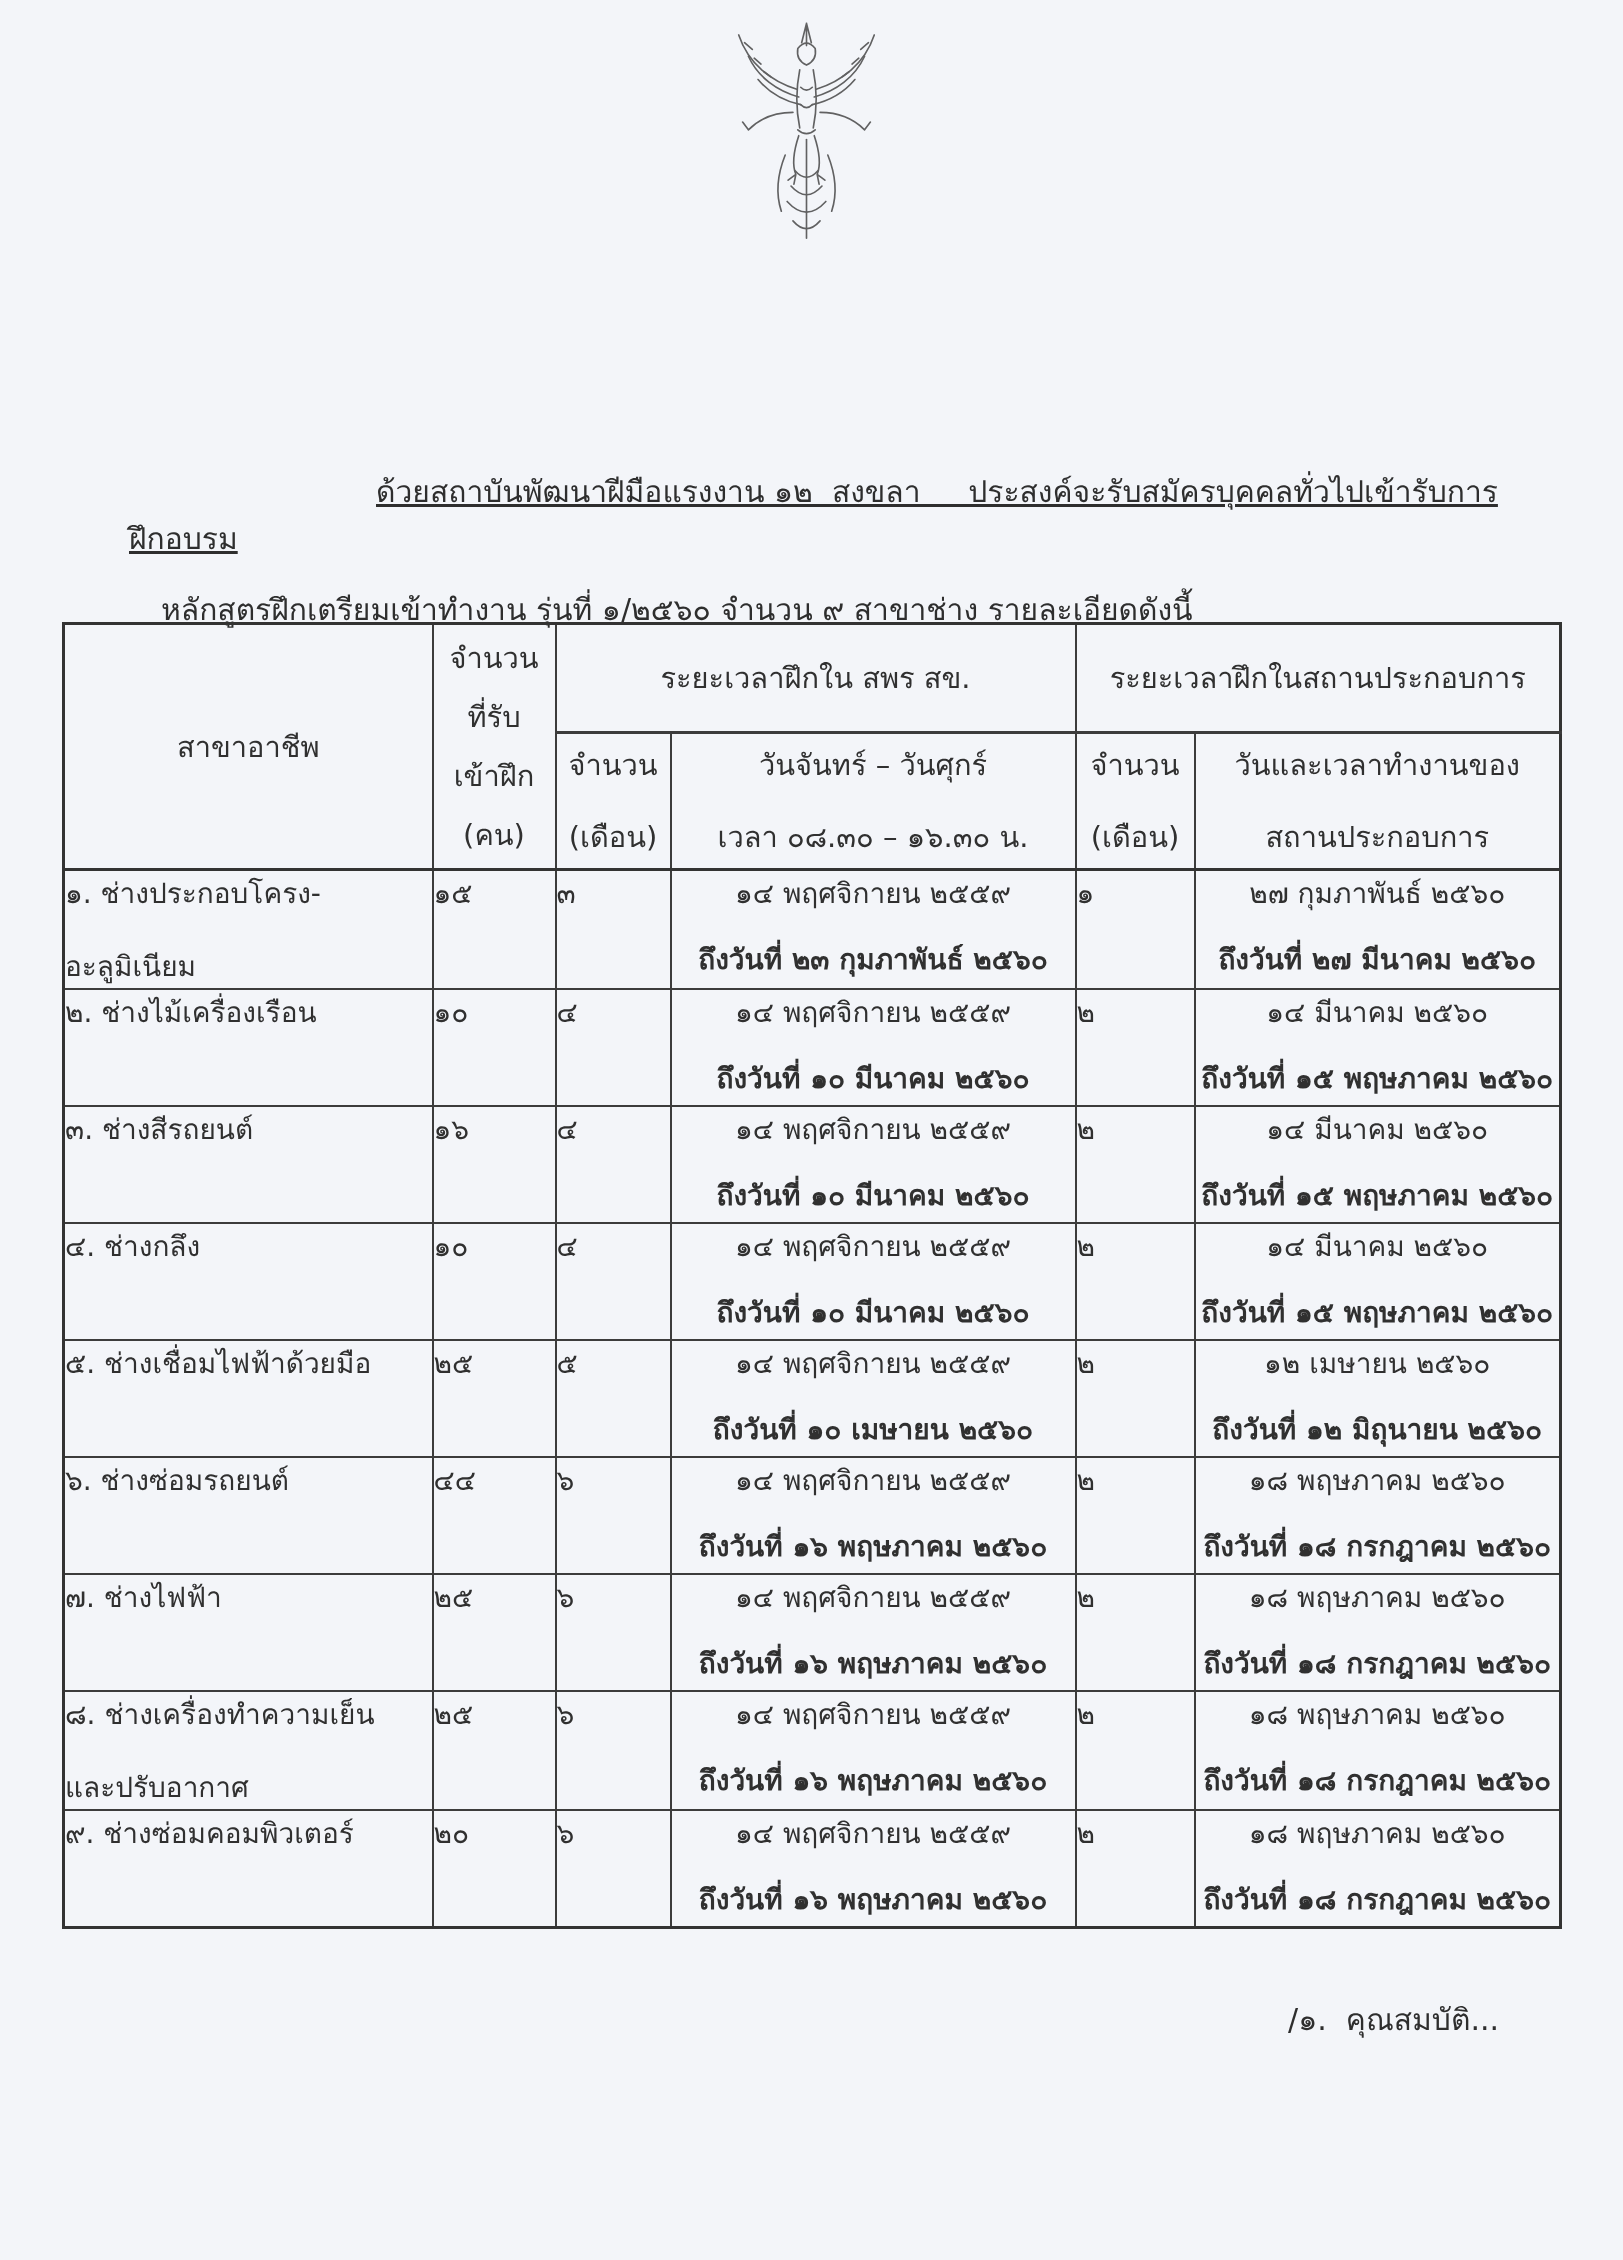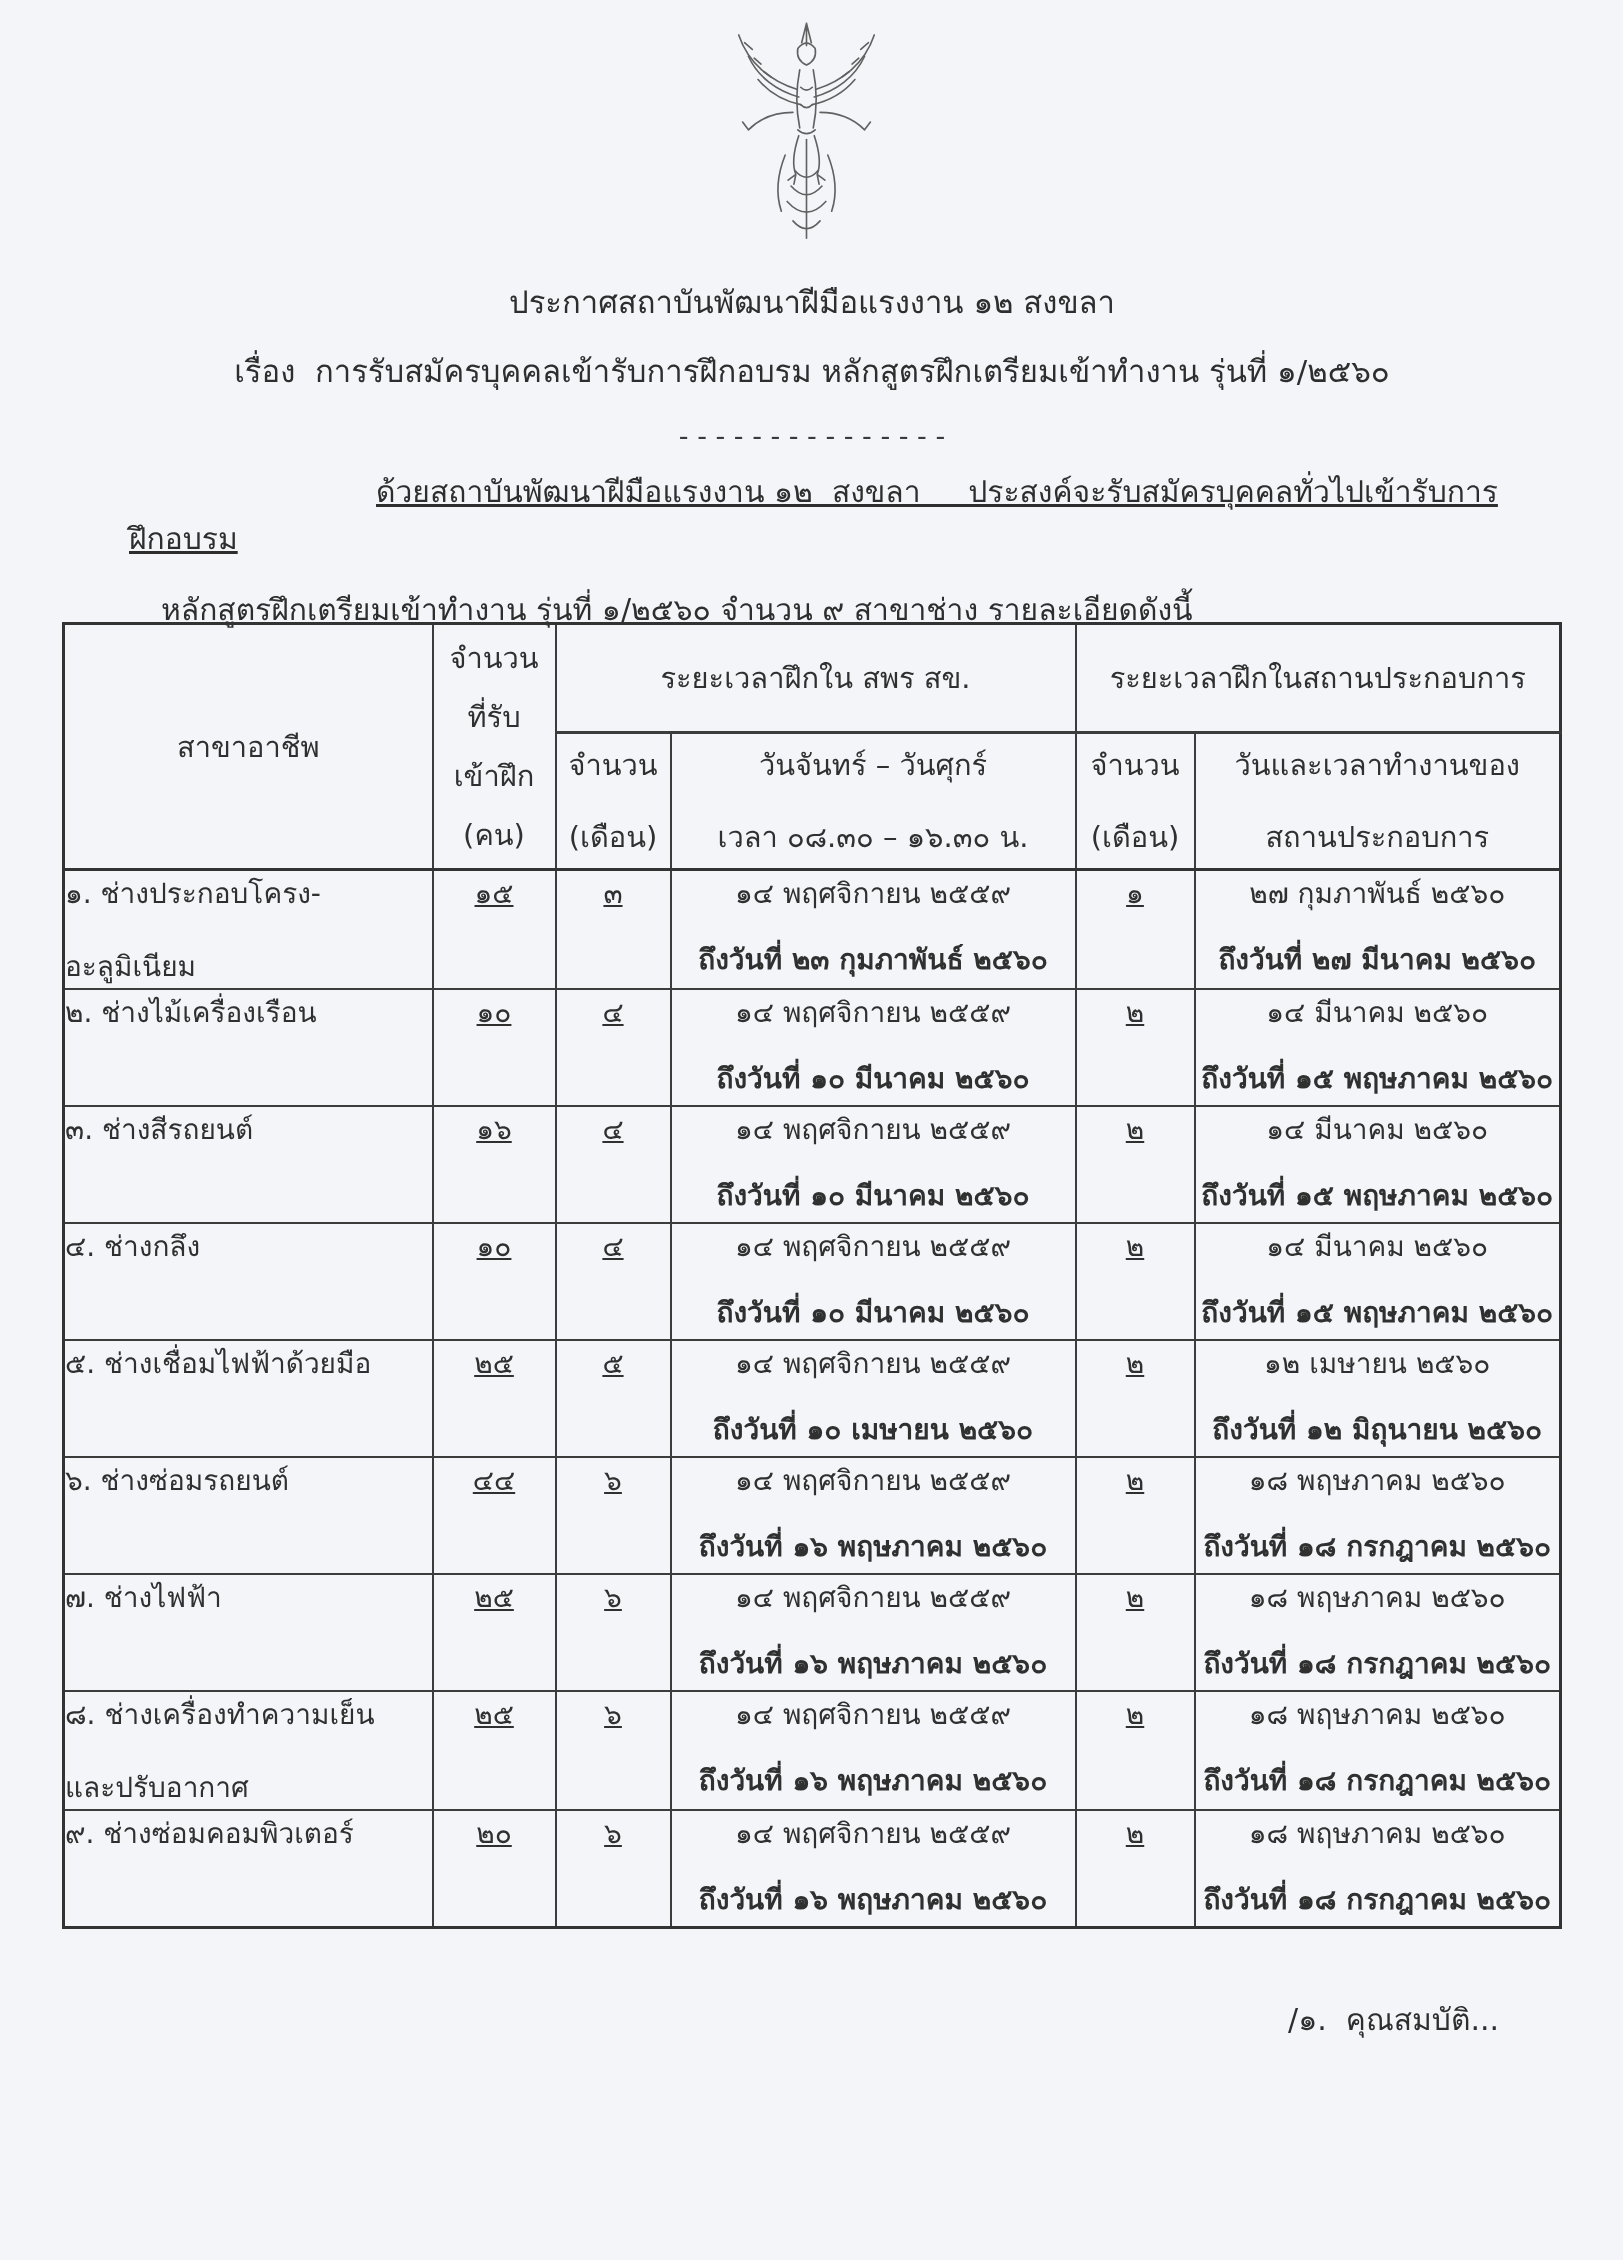--- a/index.html
+++ b/index.html
@@ -62,21 +62,21 @@
   }
   .h-group { text-align:center; vertical-align:middle; border-bottom-width:3px !important; }
   .h-sub .stack2 {
     display:flex; flex-direction:column; justify-content:center; align-items:center;
     gap:26px; height:100%;
   }
   thead { border-bottom:3px solid #333; }
 
   .c-name { vertical-align:top; text-align:left; padding:13px 6px 0 14px; }
   .c-name .l2 { margin-top:29px; min-height:36px; }
-  .c-num  { vertical-align:top; text-align:center; padding-top:15px;text-decoration:underline; }
+  .c-num  { vertical-align:top; text-align:left; padding-top:15px; }
   .c-period { vertical-align:top; text-align:center; padding-top:13px; }
   .c-period .l2 { margin-top:22px;font-weight:bold; }
 
   
   .footer-note {
     position:absolute; top:1996px; right:125px;
     font-size:30px; text-align:right;
   }
 </style>
 </head>
@@ -105,25 +105,20 @@
     <path d="M118 120 C124 138 125 150 121 160 M121 160 L129 166 M121 160 L123 170"></path>
     <path d="M110 124 L110 226"></path>
     <path d="M98 156 Q110 170 122 156"></path>
     <path d="M94 172 Q110 190 126 172"></path>
     <path d="M90 188 Q110 210 130 188"></path>
     <path d="M96 208 Q110 224 124 208"></path>
     <path d="M88 140 C80 160 78 180 84 198"></path>
     <path d="M132 140 C140 160 142 180 136 198"></path>
   </svg>
 
-  <div class="title-block">
-    <div class="title-line1">ประกาศสถาบันพัฒนาฝีมือแรงงาน ๑๒ สงขลา</div>
-    <div class="title-line2">เรื่อง&nbsp;&nbsp;การรับสมัครบุคคลเข้ารับการฝึกอบรม หลักสูตรฝึกเตรียมเข้าทำงาน รุ่นที่ ๑/๒๕๖๐</div>
-    <div class="divider">- - - - - - - - - - - - - - -</div>
-  </div>
 
   <div class="intro">
     <div class="intro-line1">ด้วยสถาบันพัฒนาฝีมือแรงงาน ๑๒&nbsp; สงขลา&nbsp;&nbsp;&nbsp;&nbsp;&nbsp;ประสงค์จะรับสมัครบุคคลทั่วไปเข้ารับการฝึกอบรม</div>
     <div class="intro-line2">หลักสูตรฝึกเตรียมเข้าทำงาน รุ่นที่ ๑/๒๕๖๐ จำนวน ๙ สาขาช่าง รายละเอียดดังนี้</div>
   </div>
 
   <table class="course-table">
     <colgroup>
       <col style="width:369px">
         <col style="width:123px">

